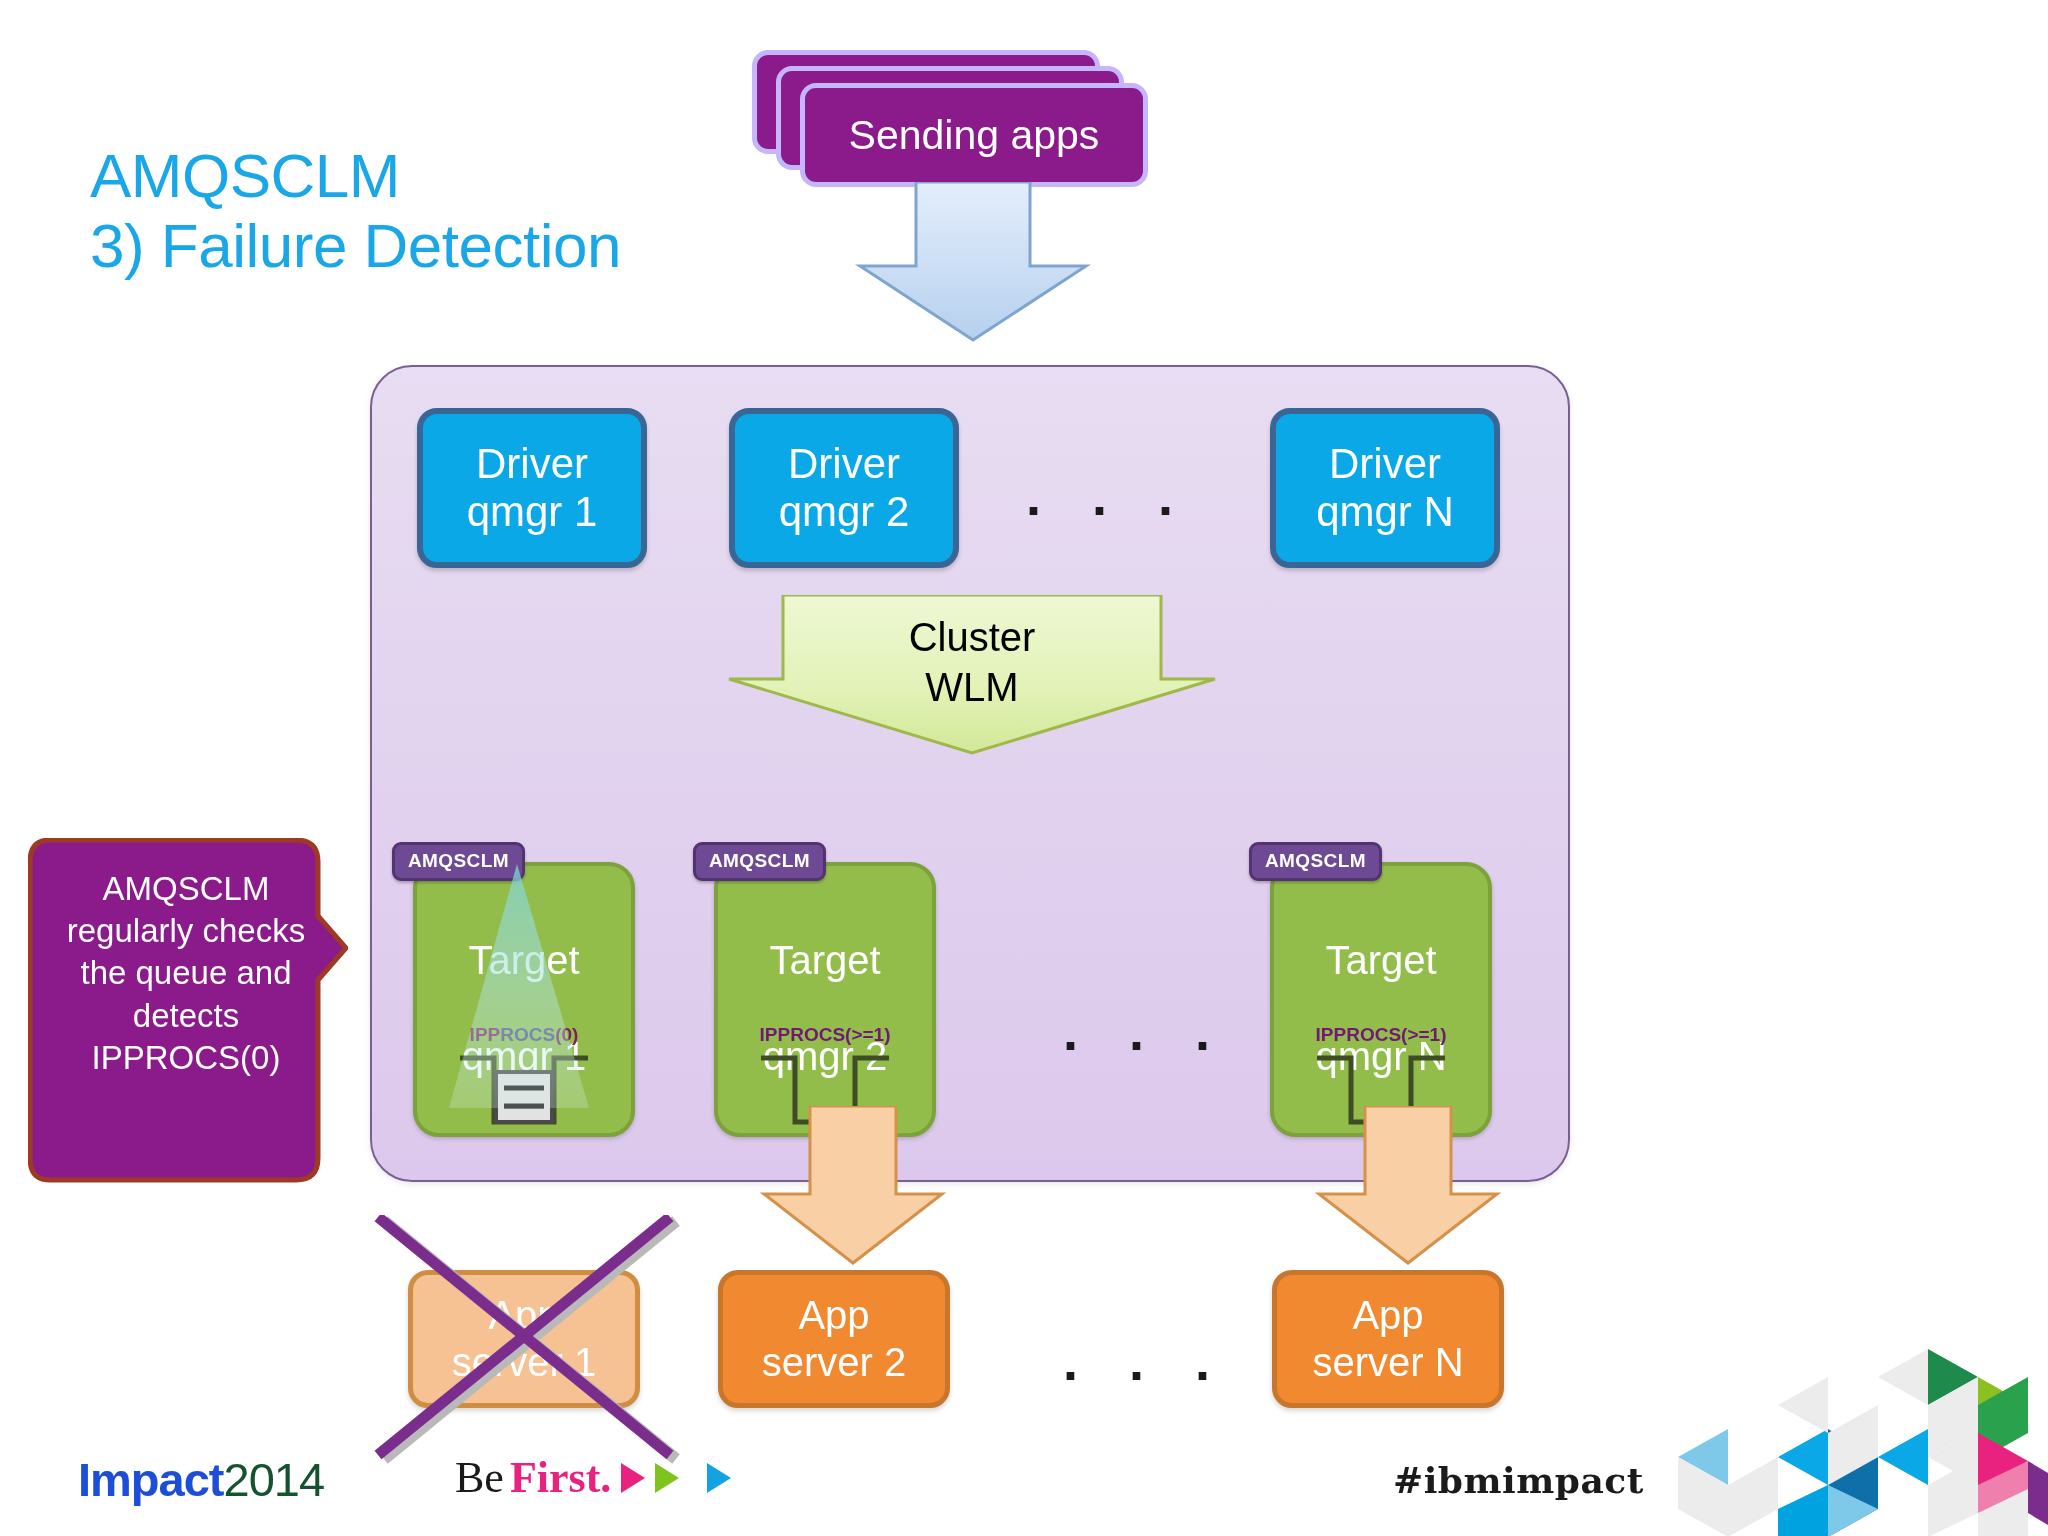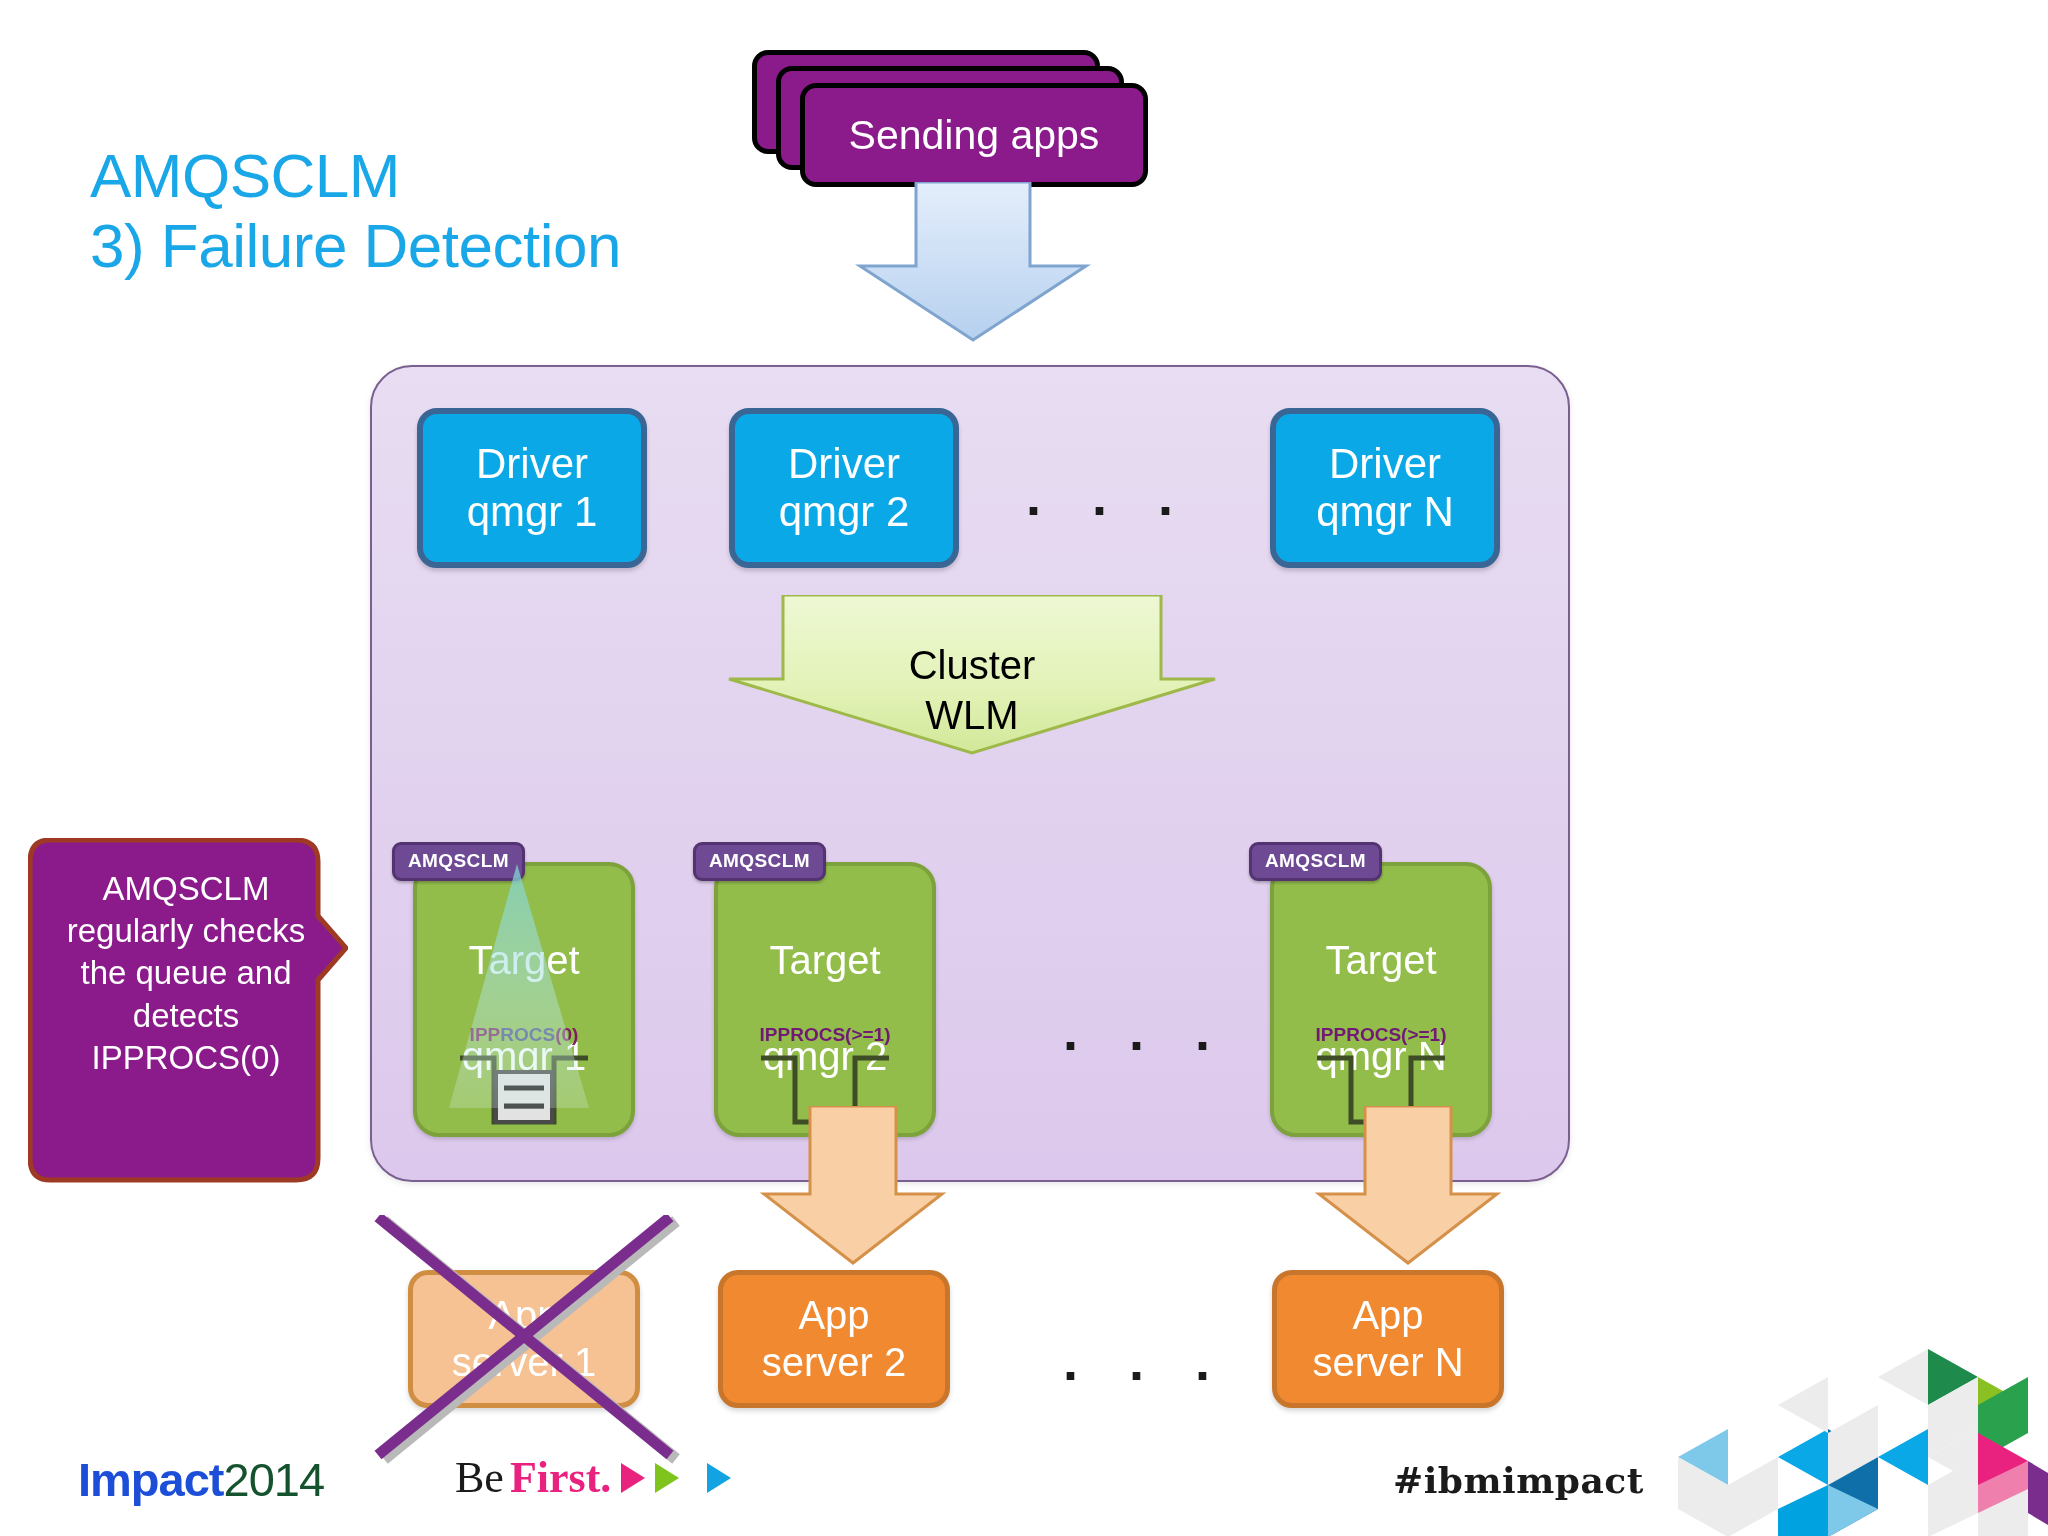--- a/index.html
+++ b/index.html
@@ -23,21 +23,21 @@
     white-space: pre-line;
   }
   .title-line2 { display: block; }
 
   
   .sending-stack { position: absolute; left: 752px; top: 50px; width: 420px; height: 140px; }
   .sending-card {
     position: absolute;
     width: 348px; height: 104px;
     background: #8b1a8b;
-    border: 5px solid #000000;
+    border: 5px solid #c4b5fd;
     border-radius: 16px;
   }
   .sc1 { left: 0px;  top: 0px;  }
   .sc2 { left: 24px; top: 16px; }
   .sc3 { left: 48px; top: 33px; }
   .sc3 { display: flex; align-items: center; justify-content: center; }
   .sending-label {
     color: #ffffff; font-size: 41px; font-weight: 400; white-space: nowrap;
   }
 
@@ -75,21 +75,21 @@
     color: #1a1a1a; font-size: 54px; letter-spacing: 18px;
     font-weight: 700;
   }
   .ell-top { left: 1026px; top: 465px; }
   .ell-mid { left: 1063px; top: 1000px; }
   .ell-bot { left: 1063px; top: 1330px; }
 
   
   .wlm-arrow { position: absolute; left: 727px; top: 595px; width: 490px; height: 160px; }
   .wlm-label {
-    position: absolute; left: 727px; top: 640px; width: 490px;
+    position: absolute; left: 727px; top: 612px; width: 490px;
     text-align: center; color: #000000; font-size: 40px; line-height: 1.25;
     pointer-events: none;
   }
 
   
   .roundrobin {
     position: absolute; left: 432px; top: 763px;
     width: 1072px; height: 62px;
     border: 5px dashed #8fb4d8;
     border-radius: 4px;

